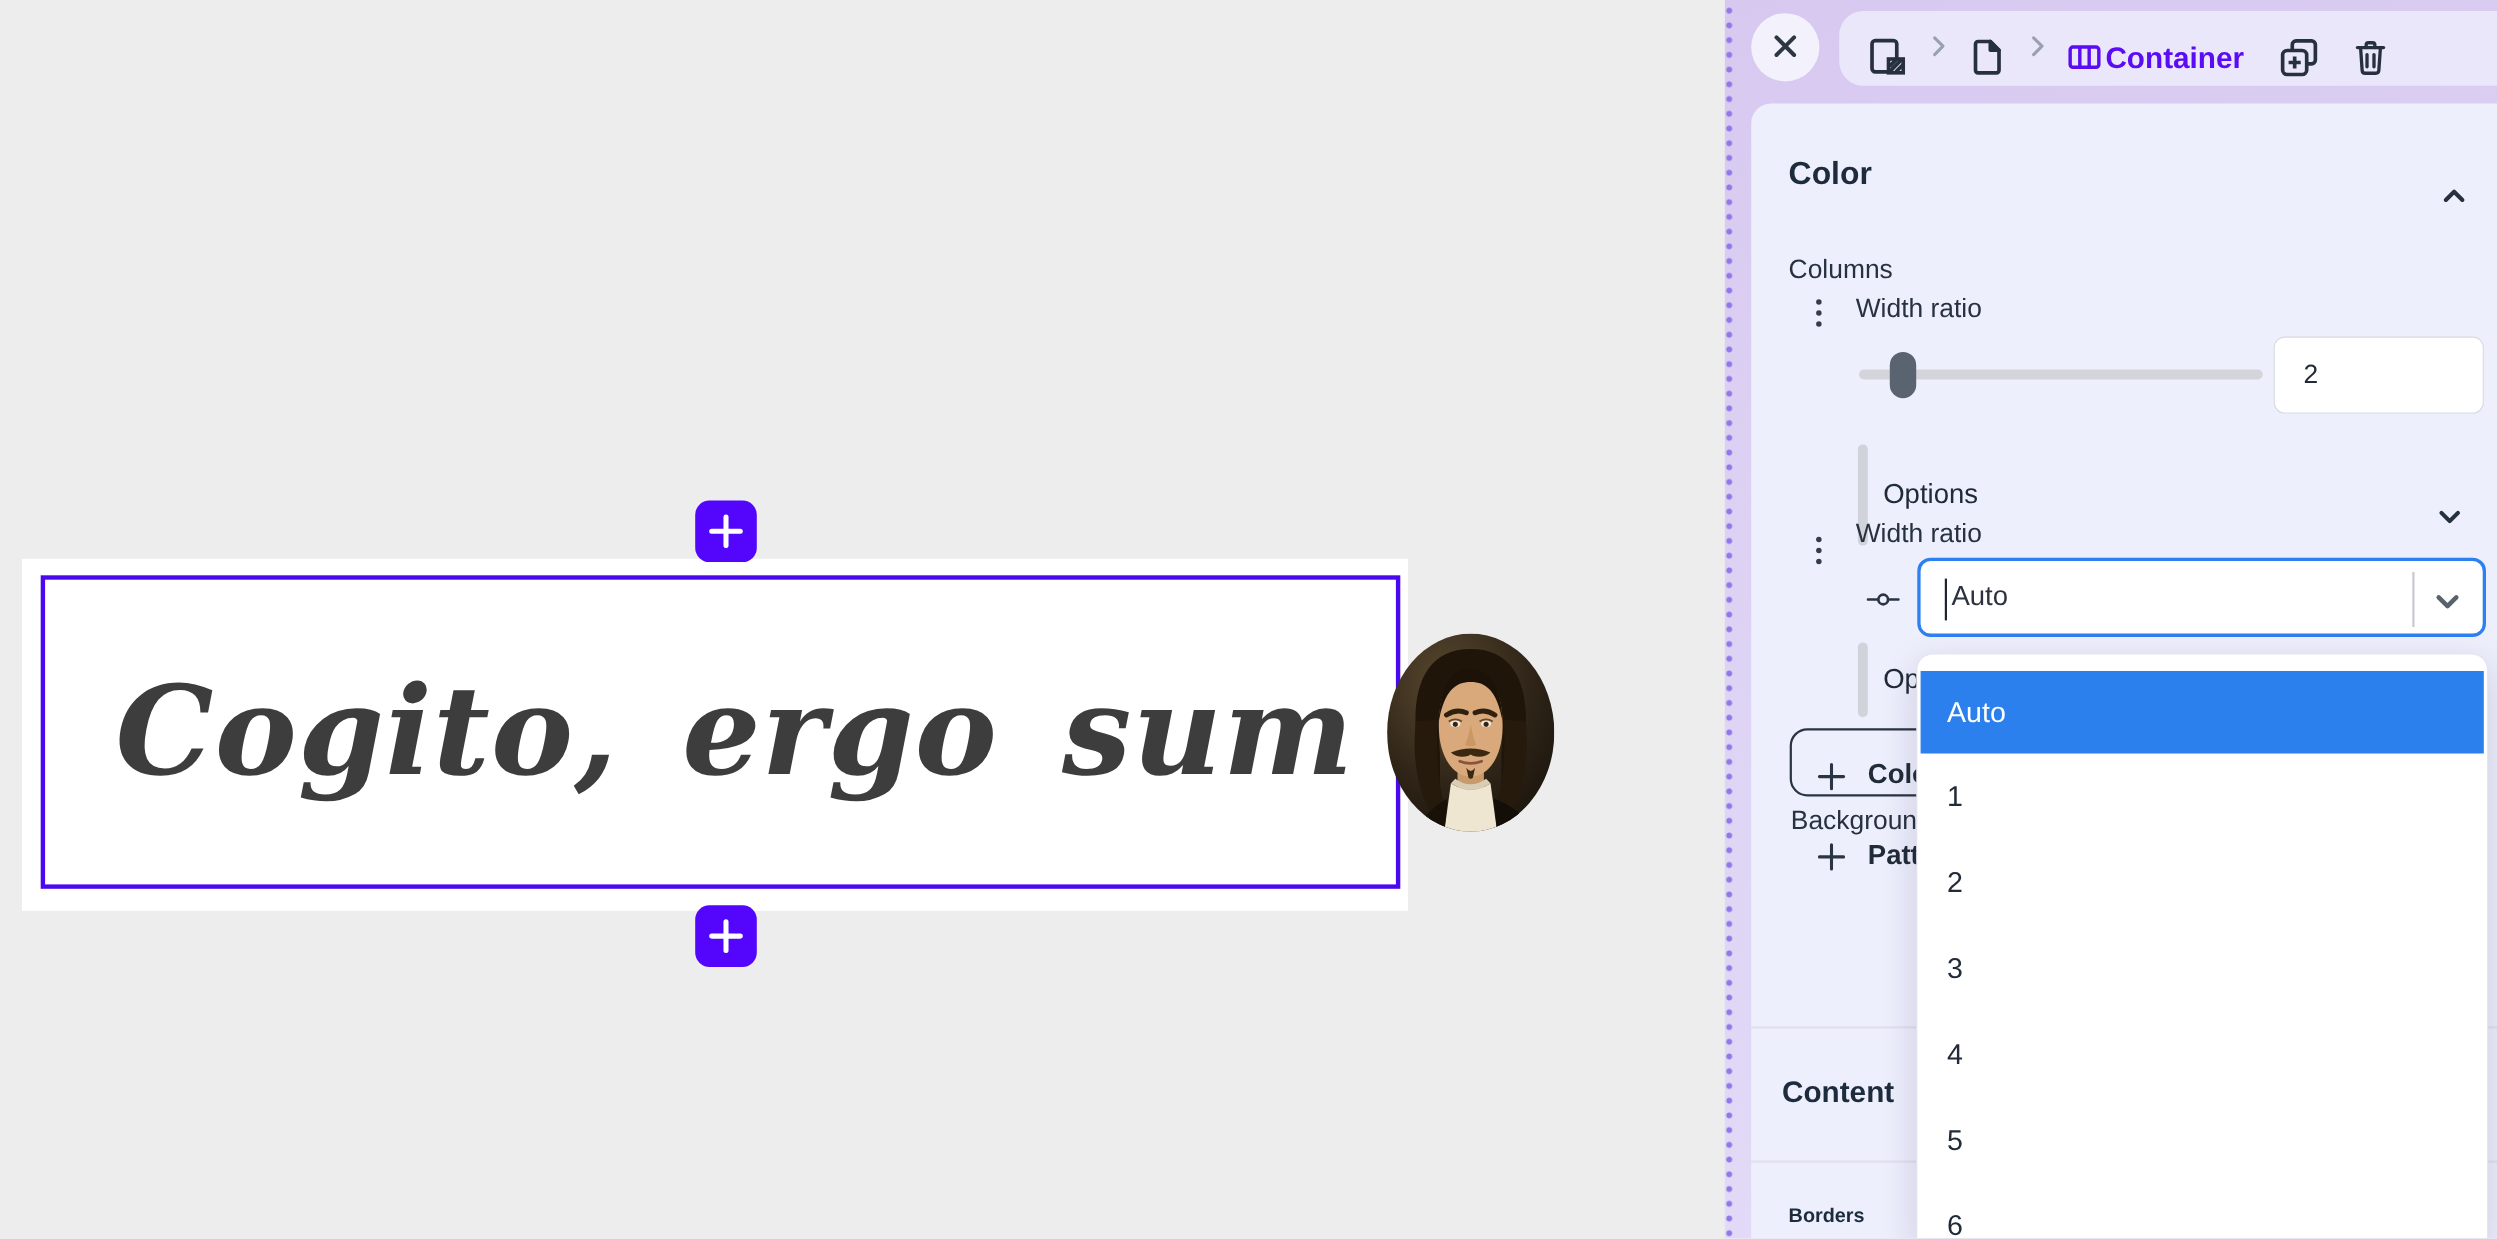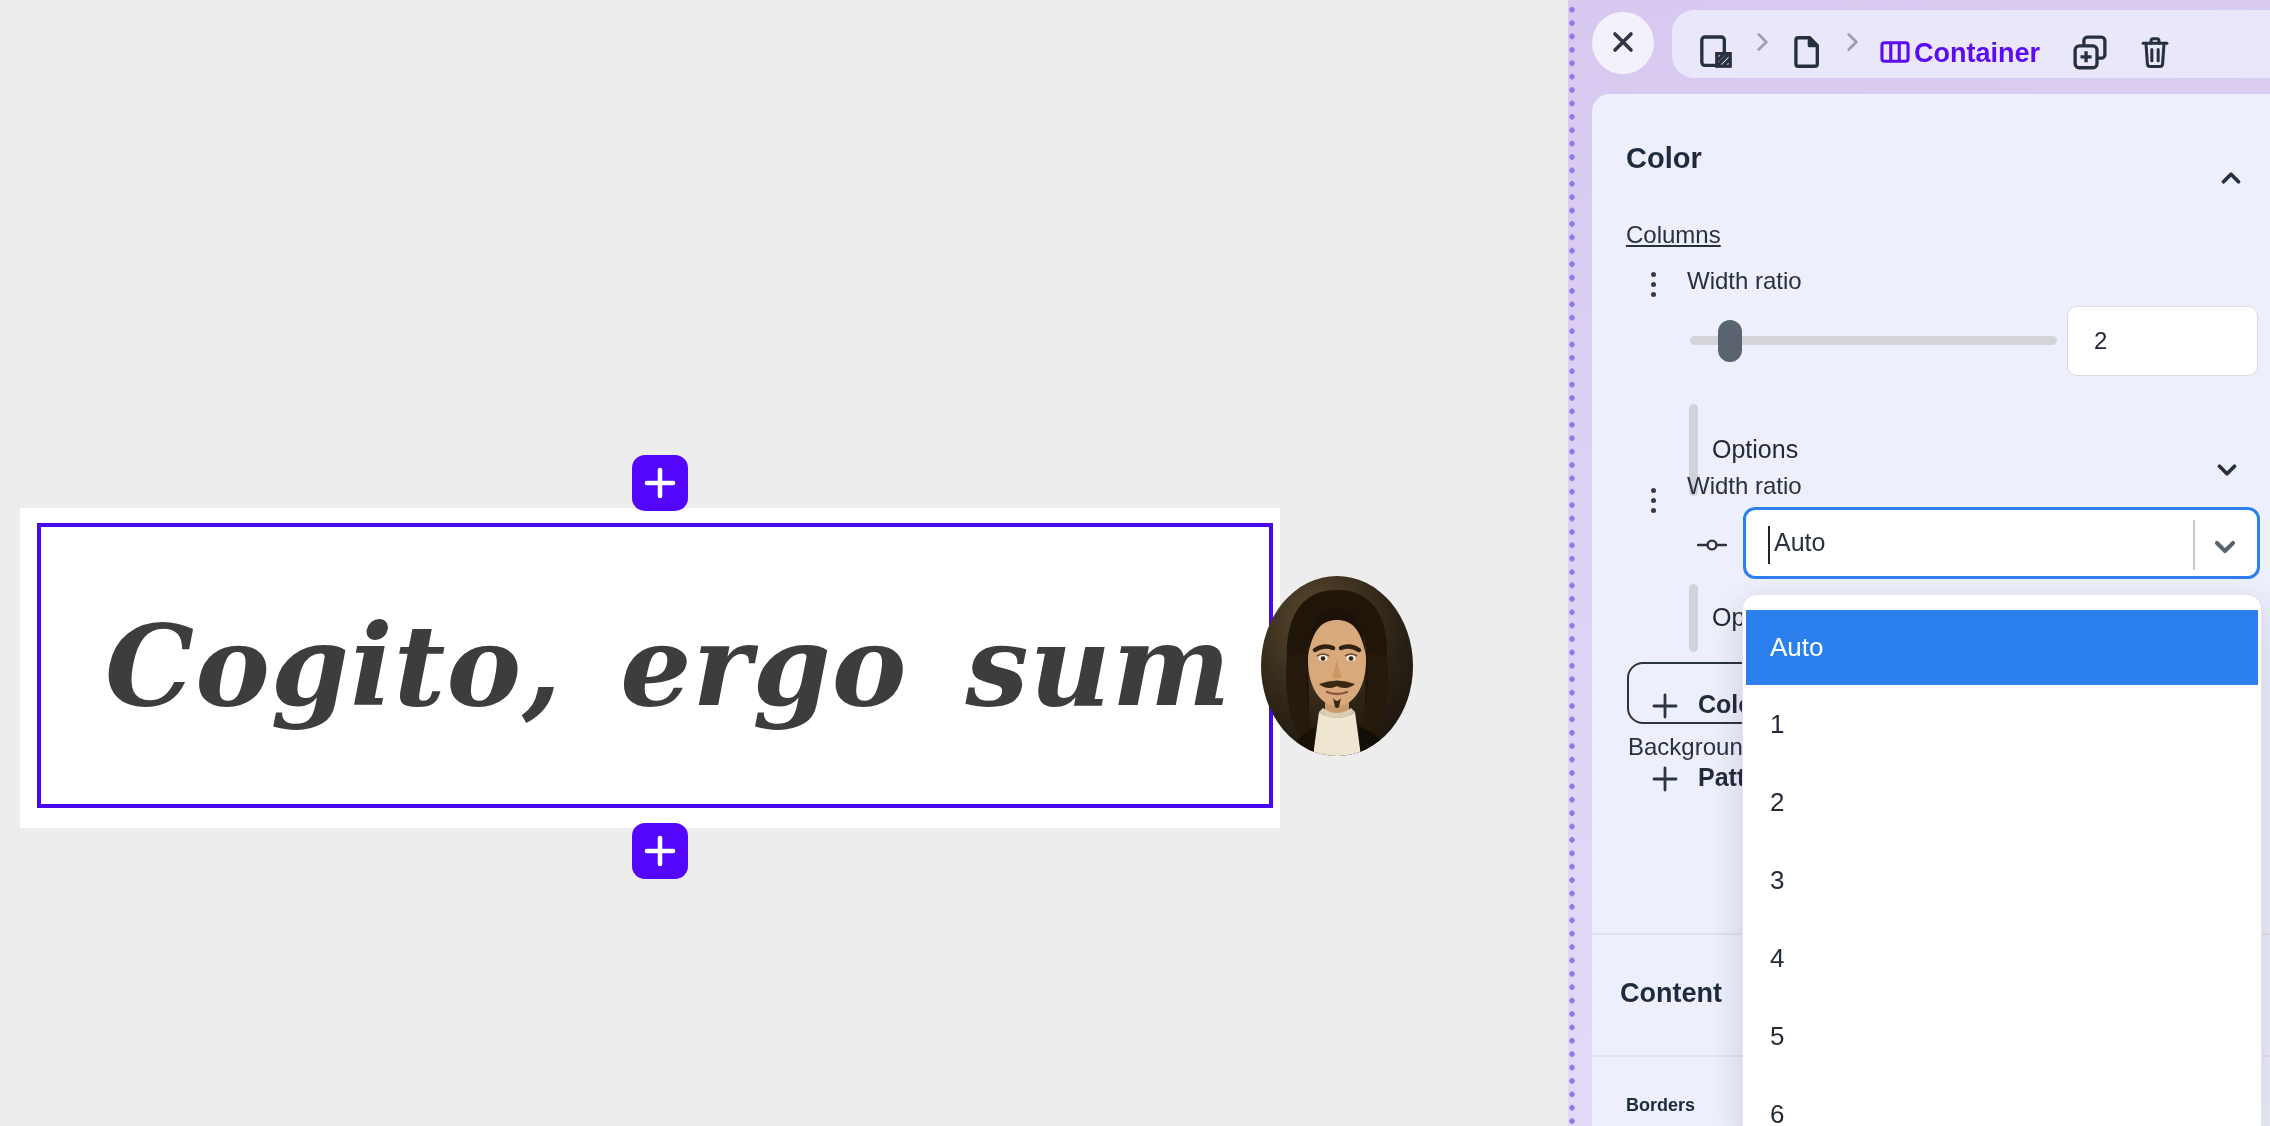--- a/index.html
+++ b/index.html
@@ -190,21 +190,21 @@
 
   <div class="card"></div>
 
   <div class="sec-title" style="left:58px; top:142px;">Color</div>
   <button class="icon-btn chev" style="left:648px; top:144px;">
     <span><svg width="30" height="30" viewBox="0 0 24 24" fill="none" stroke="#26303f" stroke-width="3" stroke-linecap="round" stroke-linejoin="round">
           <polyline points="6 15 12 9 18 15"></polyline>
         </svg></span>
   </button>
 
-  <div class="lbl" style="left:58px; top:221px;text-decoration:underline;">Columns</div>
+  <div class="lbl" style="left:58px; top:232px;">Columns</div>
 
   <div class="dots" style="left:76px; top:272px;">
       <i></i>
       <i></i>
       <i></i>
     </div>
   <div class="lbl" style="left:119px; top:267px;">Width ratio</div>
   <div class="track"></div>
   <div class="thumb"></div>
   <input class="num-input" value="2" style="">

